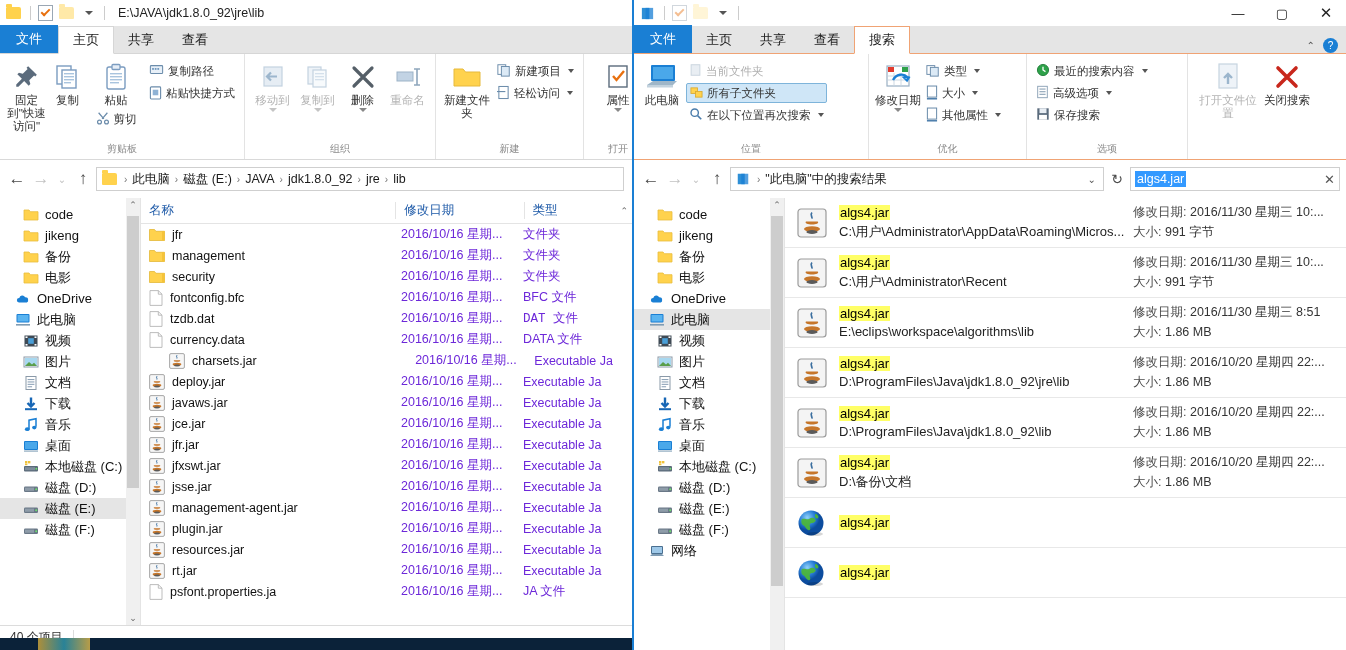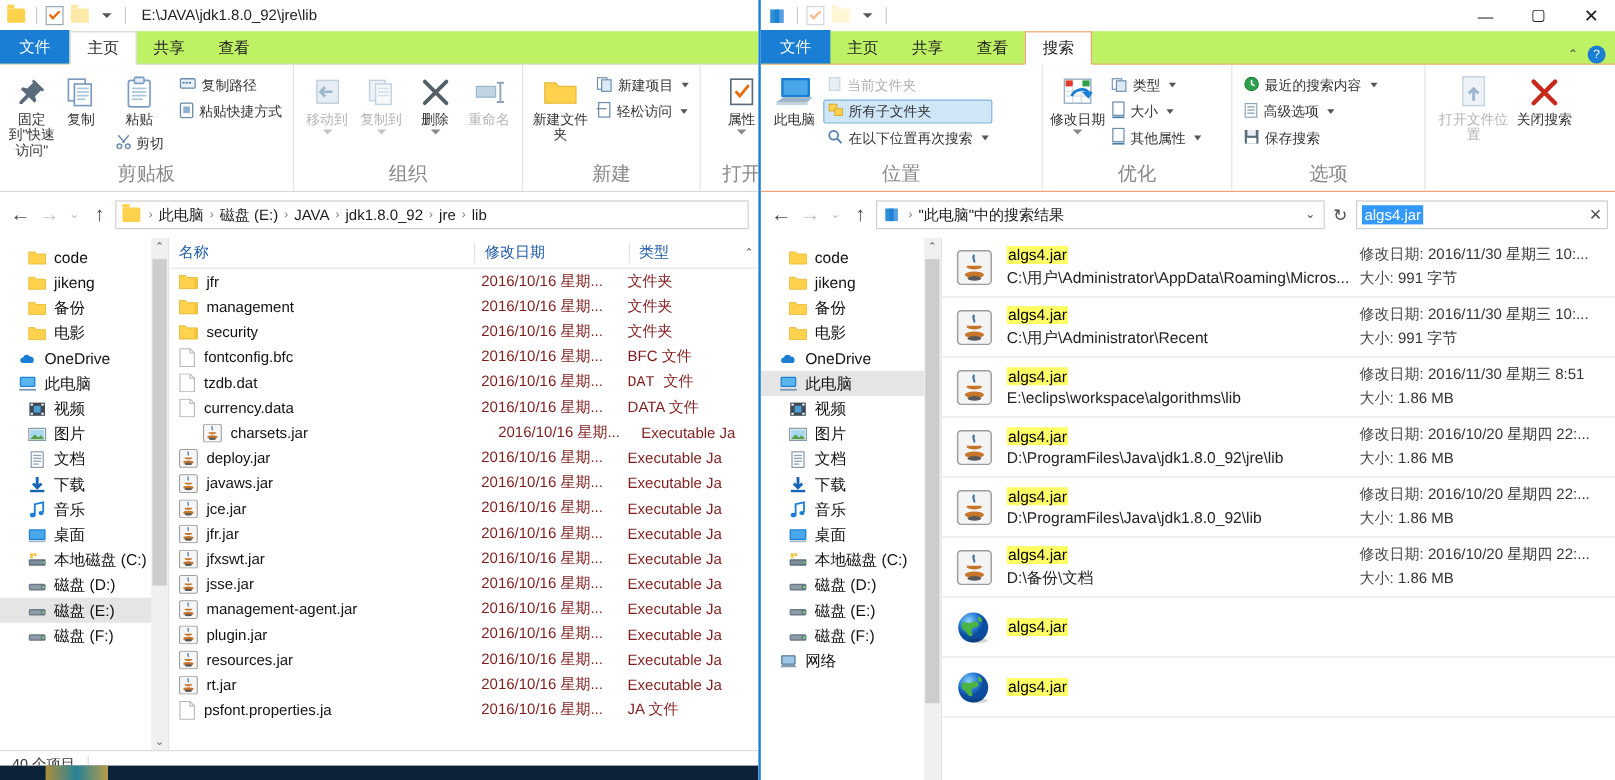--- a/index.html
+++ b/index.html
@@ -18,30 +18,30 @@
   .titletext{margin-left:10px;font-size:12.5px;color:#222;white-space:nowrap;}
 
   .folder-ico{width:15px;height:12px;background:#ffd24d;border-radius:1px 2px 1px 1px;position:relative;}
   .folder-ico:before{content:"";position:absolute;left:0;top:-3px;width:6px;height:3px;background:#ffd24d;border-radius:1px 1px 0 0;}
   .folder-ico.lite{background:#ffe9a8;}
   .folder-ico.lite:before{background:#ffe9a8;}
   .chk-ico{width:13px;height:14px;border:1px solid #9aa7b4;background:#fff;position:relative;}
   .chk-ico:after{content:"";position:absolute;left:2px;top:3px;width:7px;height:3px;border-left:2px solid #e8700f;border-bottom:2px solid #e8700f;transform:rotate(-45deg);}
   .caret{width:0;height:0;border-left:4px solid transparent;border-right:4px solid transparent;border-top:4px solid #555;}
 
-  .tabs{height:27px;display:flex;align-items:flex-end;border-bottom:1px solid #d6d6d6;background:#bef264;}
+  .tabs{height:27px;display:flex;align-items:flex-end;border-bottom:1px solid #d6d6d6;background:#e5e5e5;}
   .tab{padding:4px 14px 5px 14px;font-size:13px;color:#222;line-height:17px;cursor:default;}
   .tab.file{background:#1a7fd4;color:#fff;padding:5px 16px 6px 16px;}
   .tab.active{border:1px solid #d6d6d6;border-bottom:1px solid #fff;margin-bottom:-1px;background:#fff;}
   .tab.searchtab{border:1px solid #f0a374;border-bottom:1px solid #fff;margin-bottom:-1px;background:#fff;}
 
   .ribbon{height:105px;background:#fff;border-bottom:1px solid #d9d9d9;display:flex;position:relative;}
   .rgroup{display:flex;flex-direction:column;justify-content:space-between;padding:4px 6px 0 6px;border-right:1px solid #e3e3e3;position:relative;}
   .rgroup:last-child{border-right:none;}
-  .rgtitle{text-align:center;font-size:16px;color:#888;padding-bottom:3px;}
+  .rgtitle{text-align:center;font-size:10px;color:#888;padding-bottom:3px;}
   .rgbody{display:flex;align-items:flex-start;gap:2px;flex:1;}
   .bigbtn{width:56px;display:flex;flex-direction:column;align-items:center;text-align:center;font-size:11.5px;color:#333;padding-top:2px;line-height:13px;cursor:default;}
   .bigbtn.dis{color:#b3b3b3;}
   .bigbtn .ig{height:34px;display:flex;align-items:center;justify-content:center;}
   .smallcol{display:flex;flex-direction:column;gap:2px;padding-top:3px;}
   .smallbtn{display:flex;align-items:center;gap:4px;font-size:11.5px;color:#333;height:20px;padding:0 3px;cursor:default;white-space:nowrap;}
   .smallbtn.dis{color:#b0b0b0;}
   .smallbtn.sel{background:#cfe6f7;border:1px solid #7eb4da;border-radius:2px;height:18px;}
   .dd{width:0;height:0;border-left:3.5px solid transparent;border-right:3.5px solid transparent;border-top:4px solid #555;margin-left:3px;}
   .ddbig{width:0;height:0;border-left:4px solid transparent;border-right:4px solid transparent;border-top:4px solid #888;margin:1px auto 0 auto;}
@@ -62,21 +62,21 @@
   .nsc{position:absolute;right:0;top:0;width:14px;height:100%;background:#f0f0f0;}
   .nsc .arr{height:14px;display:flex;align-items:center;justify-content:center;font-size:9px;color:#666;}
   .nsc .thumb{position:absolute;left:1px;width:12px;background:#cdcdcd;}
 
   .listpane{flex:1;position:relative;overflow:hidden;border-left:1px solid #e4e4e4;}
   .colhdr{height:25px;display:flex;align-items:center;font-size:12.5px;color:#1e5aa8;background:#fff;border-bottom:1px solid #e4e4e4;}
   .colhdr .c{padding-left:8px;border-left:1px solid #e4e4e4;height:17px;line-height:17px;}
   .colhdr .c:first-child{border-left:none;}
   .row{height:21px;display:flex;align-items:center;font-size:12.5px;color:#111;}
   .row .cname{display:flex;align-items:center;gap:7px;padding-left:8px;overflow:hidden;white-space:nowrap;}
-  .row .cdate,.row .ctype{color:#7f1d1d;white-space:nowrap;overflow:hidden;}
+  .row .cdate,.row .ctype{color:#6d28d9;white-space:nowrap;overflow:hidden;}
 
   .statusbar{height:22px;border-top:1px solid #dcdcdc;display:flex;align-items:center;padding-left:10px;font-size:12px;color:#333;}
   .statusbar .sep2{width:1px;height:14px;background:#dcdcdc;margin-left:10px;}
 
   
   #rightWin{left:632px;top:0;width:714px;height:650px;border-left:2px solid #1a7fd4;}
   #rightWin .titlebar{justify-content:flex-start;}
   .winctrl{margin-left:auto;display:flex;}
   .wbtn{width:44px;height:26px;display:flex;align-items:center;justify-content:center;font-size:13px;color:#222;cursor:default;}
   .ctxtab{padding:4px 12px;font-size:12.5px;color:#c0561c;background:#fdeade;border:1px solid #f3c4a0;border-bottom:none;margin-left:auto;align-self:flex-end;height:17px;line-height:17px;}

